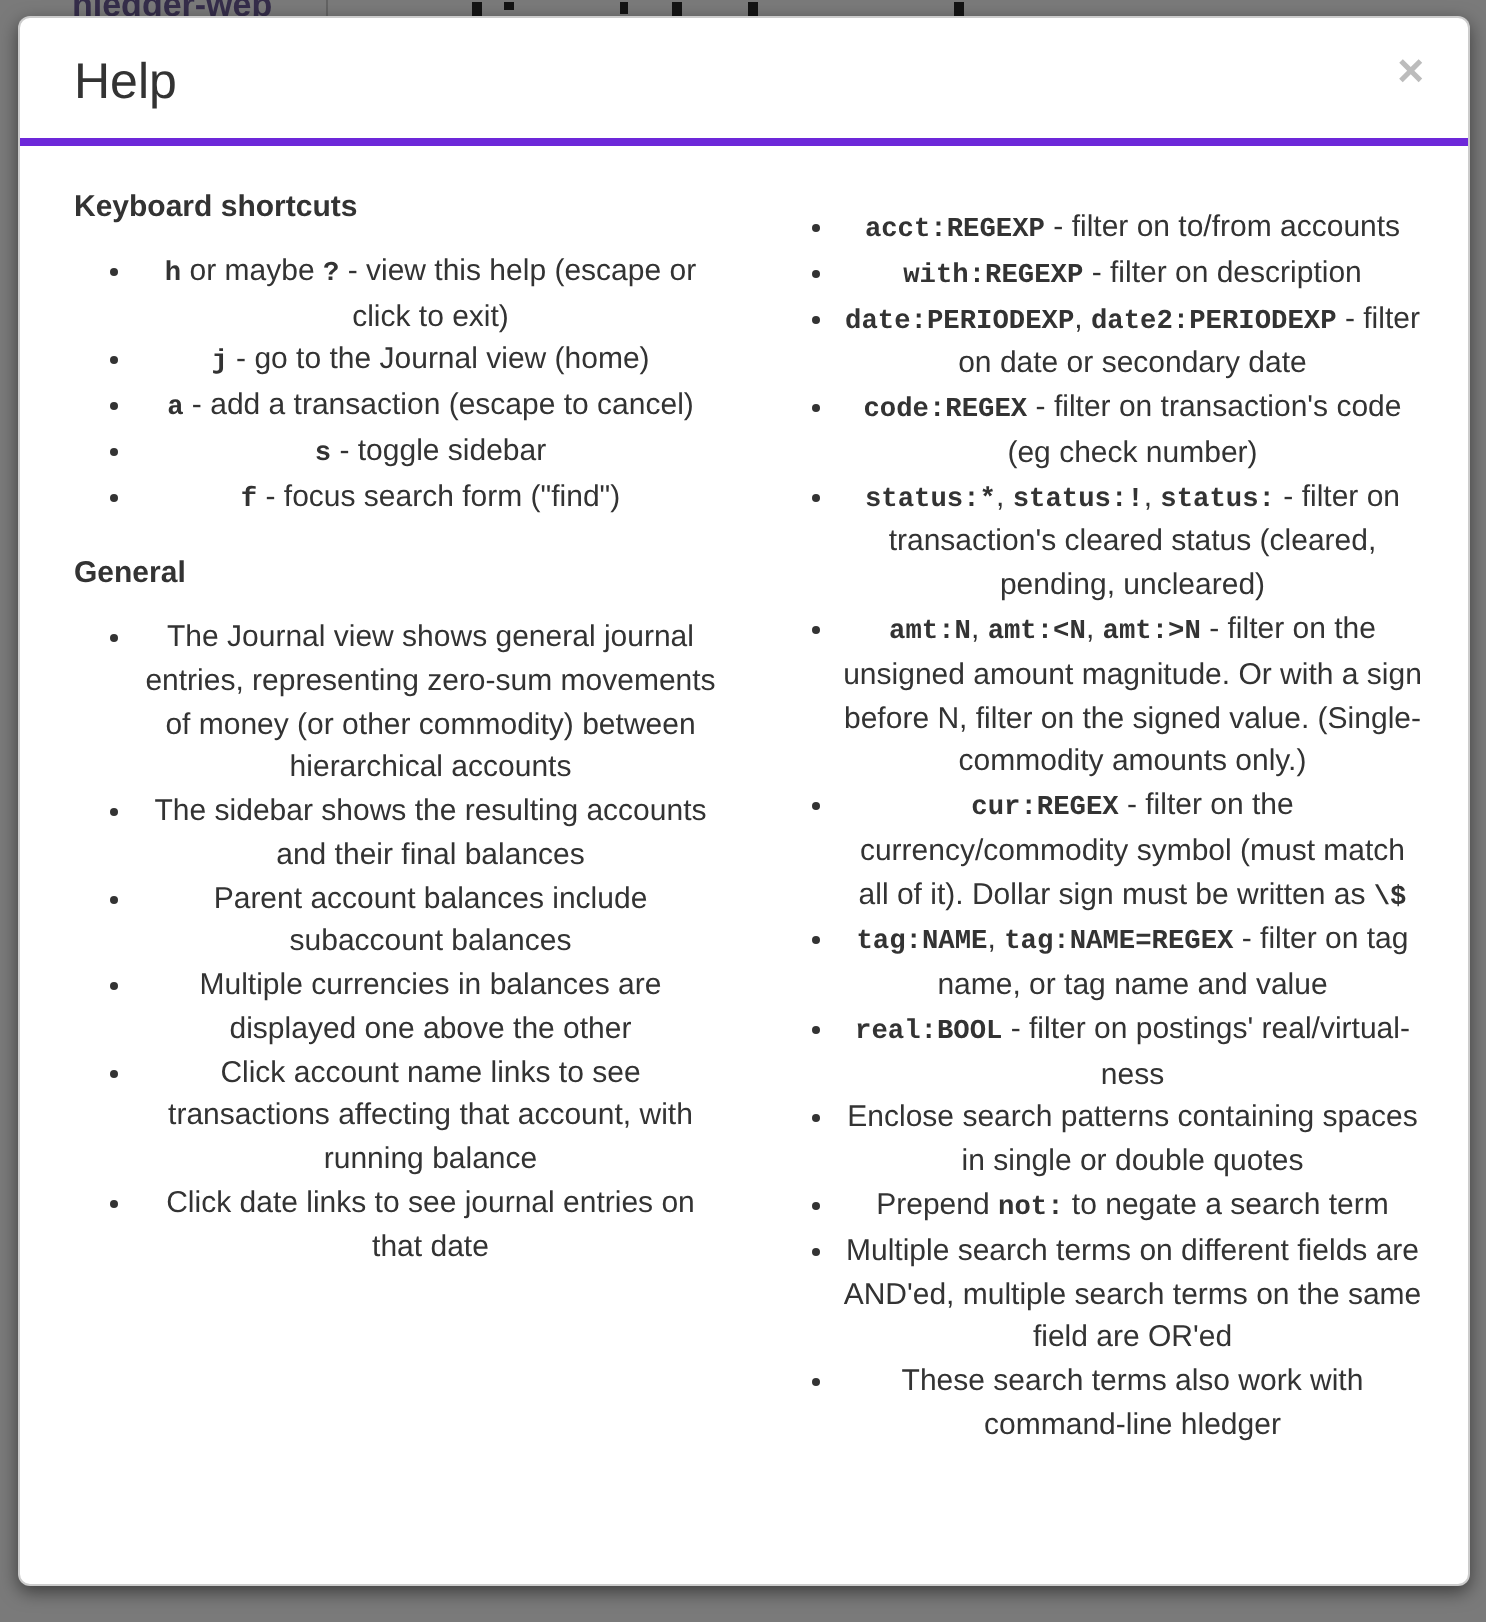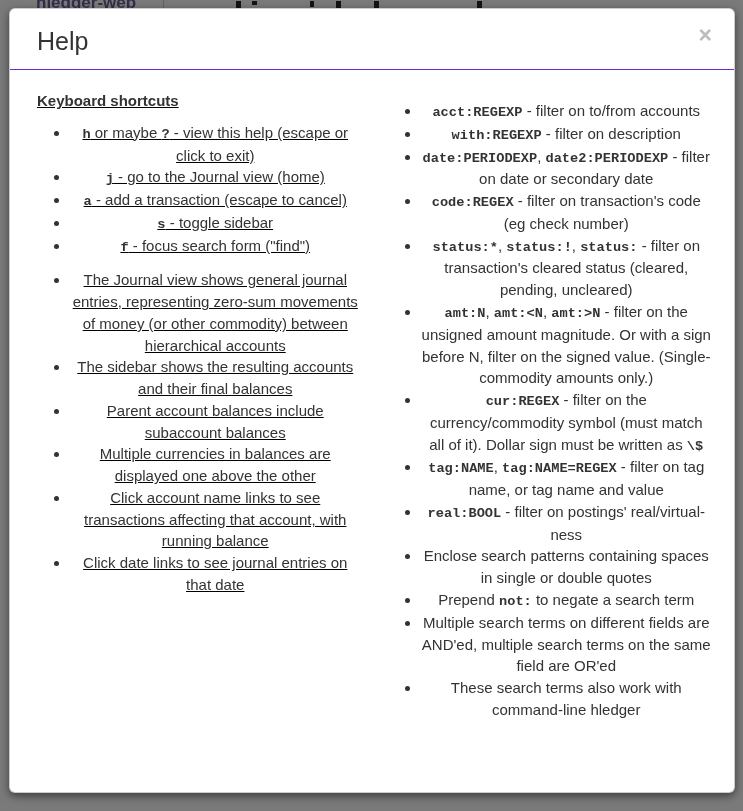--- a/index.html
+++ b/index.html
@@ -35,36 +35,36 @@
   .modal {
     position:absolute; left:9px; top:8px; width:726px; height:785px;
     background:#fff; border-radius:6px;
     border:1px solid rgba(0,0,0,0.2);
     box-shadow:0 3px 9px rgba(0,0,0,0.5);
     overflow:hidden;
   }
   .modal-header {
     position:relative;
     padding:17px 27px 13px 27px;
-    border-bottom:1px solid #6d28d9;
+    border-bottom:4px solid #6d28d9;
   }
   .modal-title {
     font-size:25px; font-weight:400; color:#333; line-height:1.2;
   }
   .close-btn {
     position:absolute; top:15px; right:22px;
     background:none; border:none; cursor:pointer;
     font-family:"Liberation Sans","DejaVu Sans",sans-serif;
     font-size:23px; font-weight:bold; color:#bcbcbc; line-height:1;
   }
   .modal-body {
     display:flex; padding:20px 22px 20px 27px;
   }
   .col { width:50%; }
-  .col-left  { padding-right:14px;text-decoration:underline; }
+  .col-left  { padding-right:14px; }
   .col-right { padding-left:13px; }
 
   .section-heading {
     font-size:15px; font-weight:bold; color:#333; line-height:1.45;
   }
   .section-heading.not-first { margin-top:16px; }
   ul.help-list {
     list-style:disc outside;
     margin:10px 0 12px 0;
     padding-left:33px;
@@ -103,20 +103,21 @@
   <div class="modal-body">
     <div class="col col-left" id="col-left">
         <div class="section-heading">Keyboard shortcuts</div>
         <ul class="help-list">
           <li><code class="code-term">h</code><span> or maybe </span><code class="code-term">?</code><span> - view this help (escape or click to exit)</span></li>
           <li><code class="code-term">j</code><span> - go to the Journal view (home)</span></li>
           <li><code class="code-term">a</code><span> - add a transaction (escape to cancel)</span></li>
           <li><code class="code-term">s</code><span> - toggle sidebar</span></li>
           <li><code class="code-term">f</code><span> - focus search form ("find")</span></li>
         </ul>
+        <div class="section-heading not-first">General</div>
         <ul class="help-list">
           <li><span>The Journal view shows general journal entries, representing zero-sum movements of money (or other commodity) between hierarchical accounts</span></li>
           <li><span>The sidebar shows the resulting accounts and their final balances</span></li>
           <li><span>Parent account balances include subaccount balances</span></li>
           <li><span>Multiple currencies in balances are displayed one above the other</span></li>
           <li><span>Click account name links to see transactions affecting that account, with running balance</span></li>
           <li><span>Click date links to see journal entries on that date</span></li>
         </ul>
       </div>
     <div class="col col-right" id="col-right">

